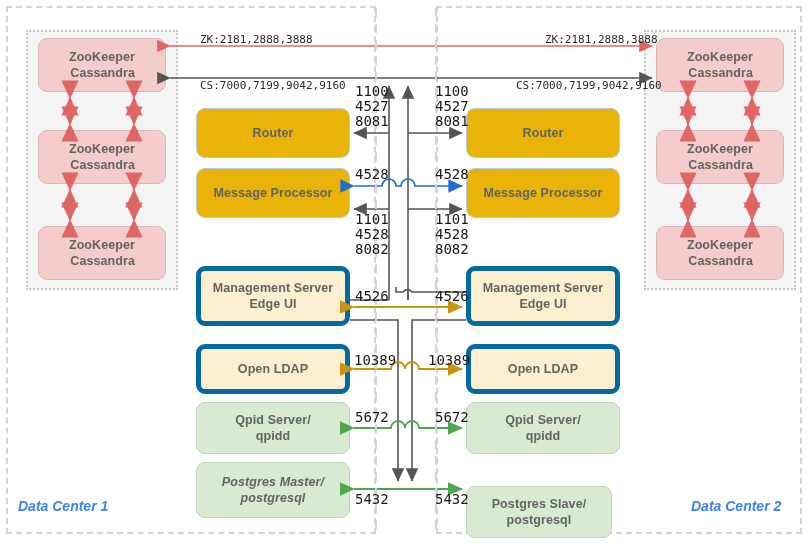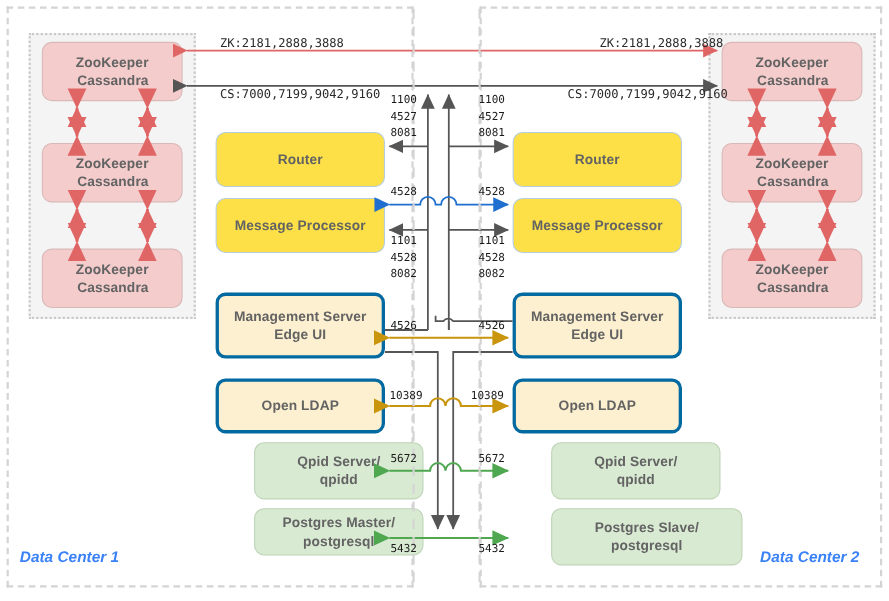--- a/index.html
+++ b/index.html
@@ -12,28 +12,28 @@
   
   .cluster{position:absolute;border:2px dotted #c8c8c8;background:#f4f4f4;box-sizing:border-box;}
 
   
   .node{position:absolute;box-sizing:border-box;border-radius:9px;
         display:flex;align-items:center;justify-content:center;text-align:center;
         font-size:12.5px;font-weight:bold;color:#636363;line-height:1.32;
         letter-spacing:.1px;}
   .node span{display:block;pointer-events:none;}
   .n-red{background:#f4cccc;border:1px solid #d9b8b8;text-align:right;}
-  .n-blue{background:#fde047;border:1px solid #b4cde0;margin-top:12px;}
-  .n-yellow{background:#fdf0d0;border:3px solid #0369a1;}
-  .n-green{background:#d9ead3;border:1px solid #bed4b7;margin-left:35px;}
+  .n-blue{background:#eab308;border:1px solid #b4cde0;}
+  .n-yellow{background:#fdf0d0;border:5px solid #0369a1;}
+  .n-green{background:#d9ead3;border:1px solid #bed4b7;}
 
   
   .lbl{position:absolute;font-size:11px;color:#2b2b2b;white-space:pre;
        font-family:"DejaVu Sans Mono","Liberation Mono",monospace;margin-left:24px;}
-  .lbl-port{position:absolute;font-size:10px;color:#1a1a1a;white-space:pre;
+  .lbl-port{position:absolute;font-size:14px;color:#1a1a1a;white-space:pre;
        font-family:"DejaVu Sans Mono","Liberation Mono",monospace;line-height:15px;}
   .dc-label{position:absolute;font-size:14px;font-weight:bold;color:#3b82f6;white-space:nowrap;font-style:italic;}
 
   svg.overlay{position:absolute;left:0;top:0;width:808px;height:546px;pointer-events:none;}
 </style>
 </head>
 <body>
 
 <div id="canvas">
 
@@ -83,21 +83,21 @@
     <div>
         <span>Open LDAP</span>
       </div>
   </div>
   <div class="node n-green" style="left:196px;top:402px;width:154px;height:52px;">
     <div>
       <span>Qpid Server/</span>
       <span>qpidd</span>
     </div>
   </div>
-  <div class="node n-green" style="left:196px;top:462px;width:154px;height:43px;">
+  <div class="node n-green" style="left:196px;top:462px;width:154px;height:56px;font-style:italic;">
     <div>
       <span>Postgres Master/</span>
       <span>postgresql</span>
     </div>
   </div>
 
   <div class="node n-red" style="left:656px;top:38px;width:128px;height:54px;">
     <div>
       <span>ZooKeeper</span>
       <span>Cassandra</span>
@@ -137,21 +137,21 @@
     <div>
         <span>Open LDAP</span>
       </div>
   </div>
   <div class="node n-green" style="left:466px;top:402px;width:154px;height:52px;">
     <div>
       <span>Qpid Server/</span>
       <span>qpidd</span>
     </div>
   </div>
-  <div class="node n-green" style="left:466px;top:462px;width:174px;height:52px;">
+  <div class="node n-green" style="left:466px;top:486px;width:146px;height:52px;">
     <div>
       <span>Postgres Slave/</span>
       <span>postgresql</span>
     </div>
   </div>
 
   <svg class="overlay" viewBox="0 0 808 546">
     <defs>
       <marker id="ar-red" markerWidth="9" markerHeight="9" refX="8" refY="4.5" orient="auto">
         <path d="M0,0.6 L8.4,4.5 L0,8.4 z" fill="#e06666"></path>

